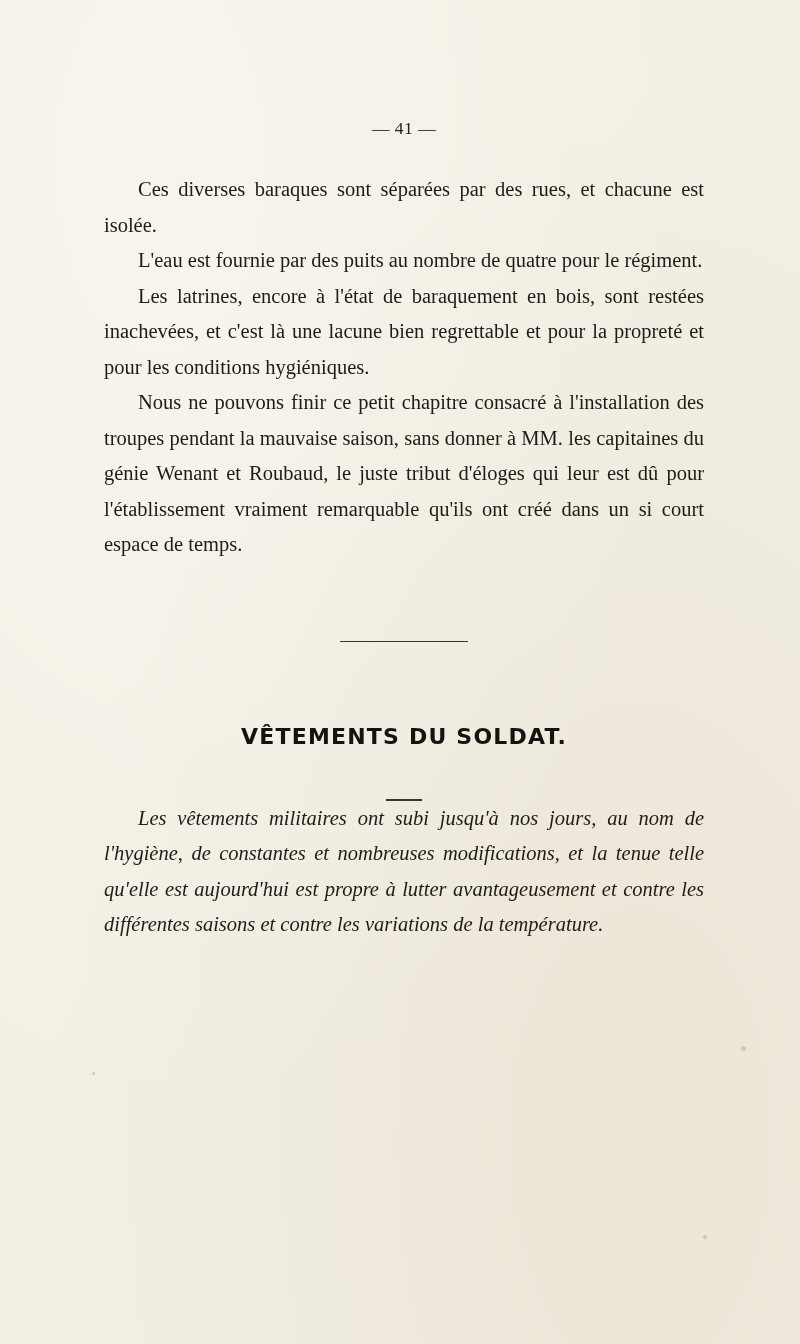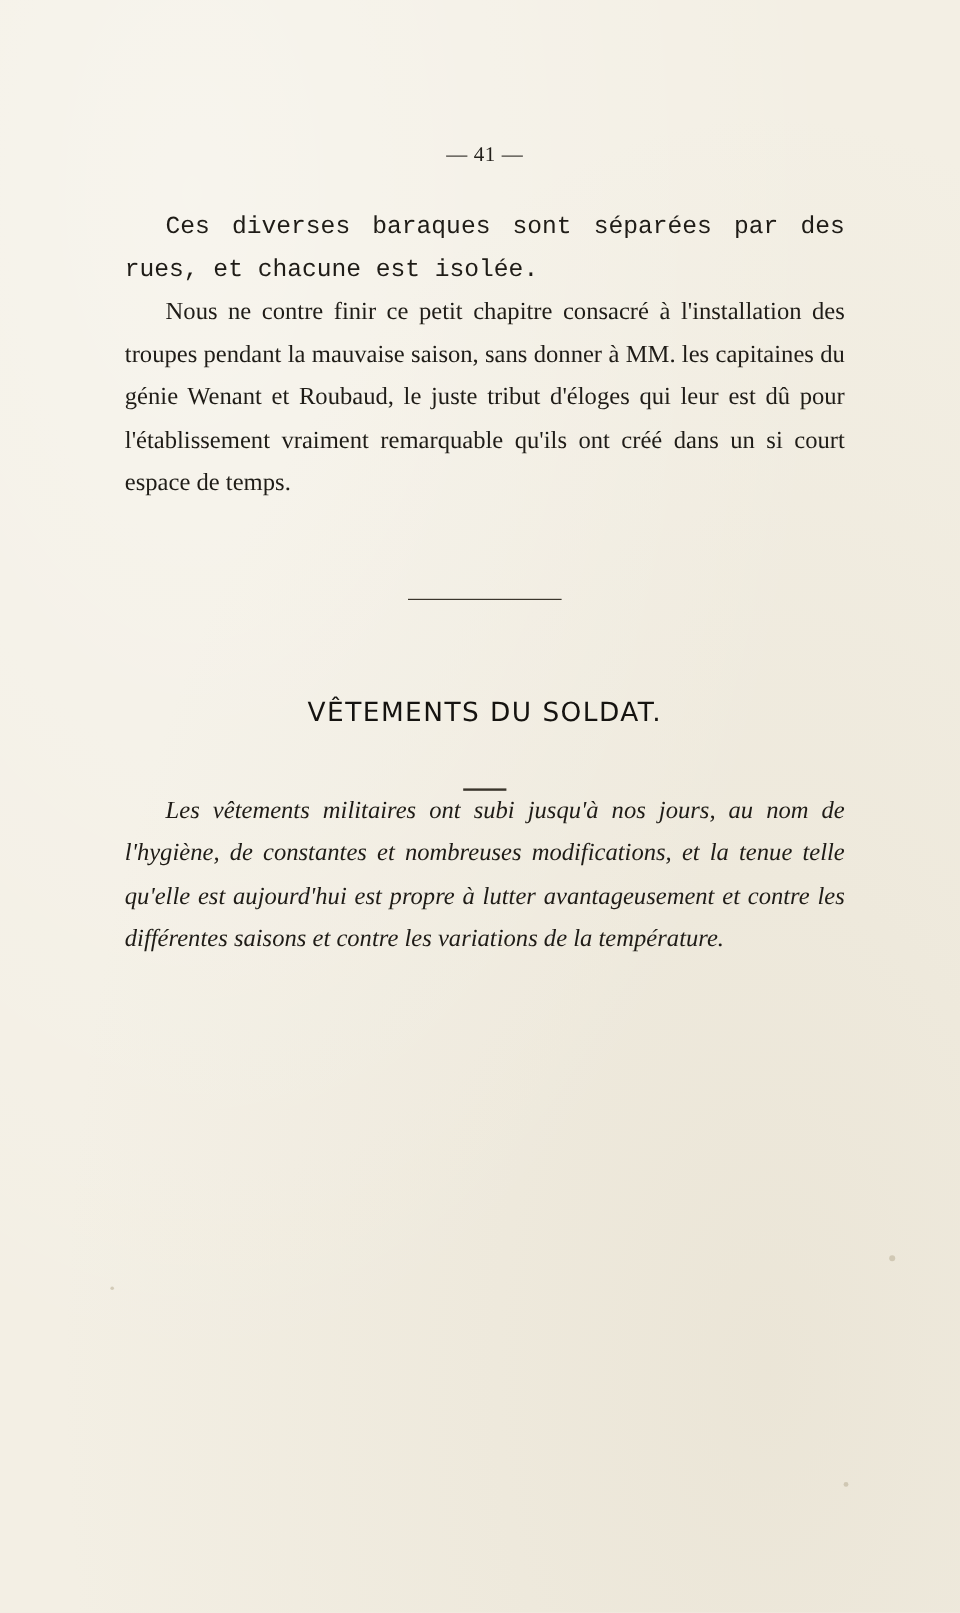--- a/index.html
+++ b/index.html
@@ -42,33 +42,32 @@
     font-size: 20.5px;
     line-height: 35.5px;
     text-align: justify;
     text-indent: 34px;
     margin: 0;
     color: #1f1c17;
     hyphens: auto;
   }
   p.first {
     margin-top: 33px;
-    font-family: Liberation Mono, monospace;
   }
   .rule {
     width: 128px;
     height: 0;
     border-top: 1.6px solid #3a352c;
     margin: 78px auto 0 auto;
   }
   .section-title {
     margin-top: 82px;
     text-align: center;
     font-family: "DejaVu Sans", sans-serif;
-    font-weight: normal;
+    font-weight: bold;
     font-size: 22px;
     letter-spacing: 1.2px;
     color: #151310;
   }
   .rule-short {
     width: 36px;
     height: 0;
     border-top: 2.4px solid #3a352c;
     margin: 50px auto 0 auto;
   }
@@ -90,21 +89,23 @@
 
   <span class="speck" style="left:741px;top:1046px;width:5px;height:5px;"></span>
   <span class="speck" style="left:703px;top:1235px;width:4px;height:4px;"></span>
   <span class="speck" style="left:92px;top:1072px;width:3px;height:3px;"></span>
 
   <div class="content">
 
     <div class="folio">— 41 —</div>
 
     <p class="body first">Ces diverses baraques sont séparées par des rues, et chacune est isolée.</p>
-    <p class="body">Nous ne contre finir ce petit chapitre consacré à l'installation des troupes pendant la mauvaise saison, sans donner à MM. les capitaines du génie Wenant et Roubaud, le juste tribut d'éloges qui leur est dû pour l'établissement vraiment remarquable qu'ils ont créé dans un si court espace de temps.</p>
+    <p class="body">L'eau est fournie par des puits au nombre de quatre pour le régiment.</p>
+    <p class="body">Les latrines, encore à l'état de baraquement en bois, sont restées inachevées, et c'est là une lacune bien regrettable et pour la propreté et pour les conditions hygiéniques.</p>
+    <p class="body">Nous ne pouvons finir ce petit chapitre consacré à l'installation des troupes pendant la mauvaise saison, sans donner à MM. les capitaines du génie Wenant et Roubaud, le juste tribut d'éloges qui leur est dû pour l'établissement vraiment remarquable qu'ils ont créé dans un si court espace de temps.</p>
 
     <div class="rule"></div>
 
     <div class="section-title">VÊTEMENTS DU SOLDAT.</div>
 
     <div class="rule-short"></div>
 
     <p class="body after-title">Les vêtements militaires ont subi jusqu'à nos jours, au nom de l'hygiène, de constantes et nombreuses modifications, et la tenue telle qu'elle est aujourd'hui est propre à lutter avantageusement et contre les différentes saisons et contre les variations de la température.</p>
 
   </div>

